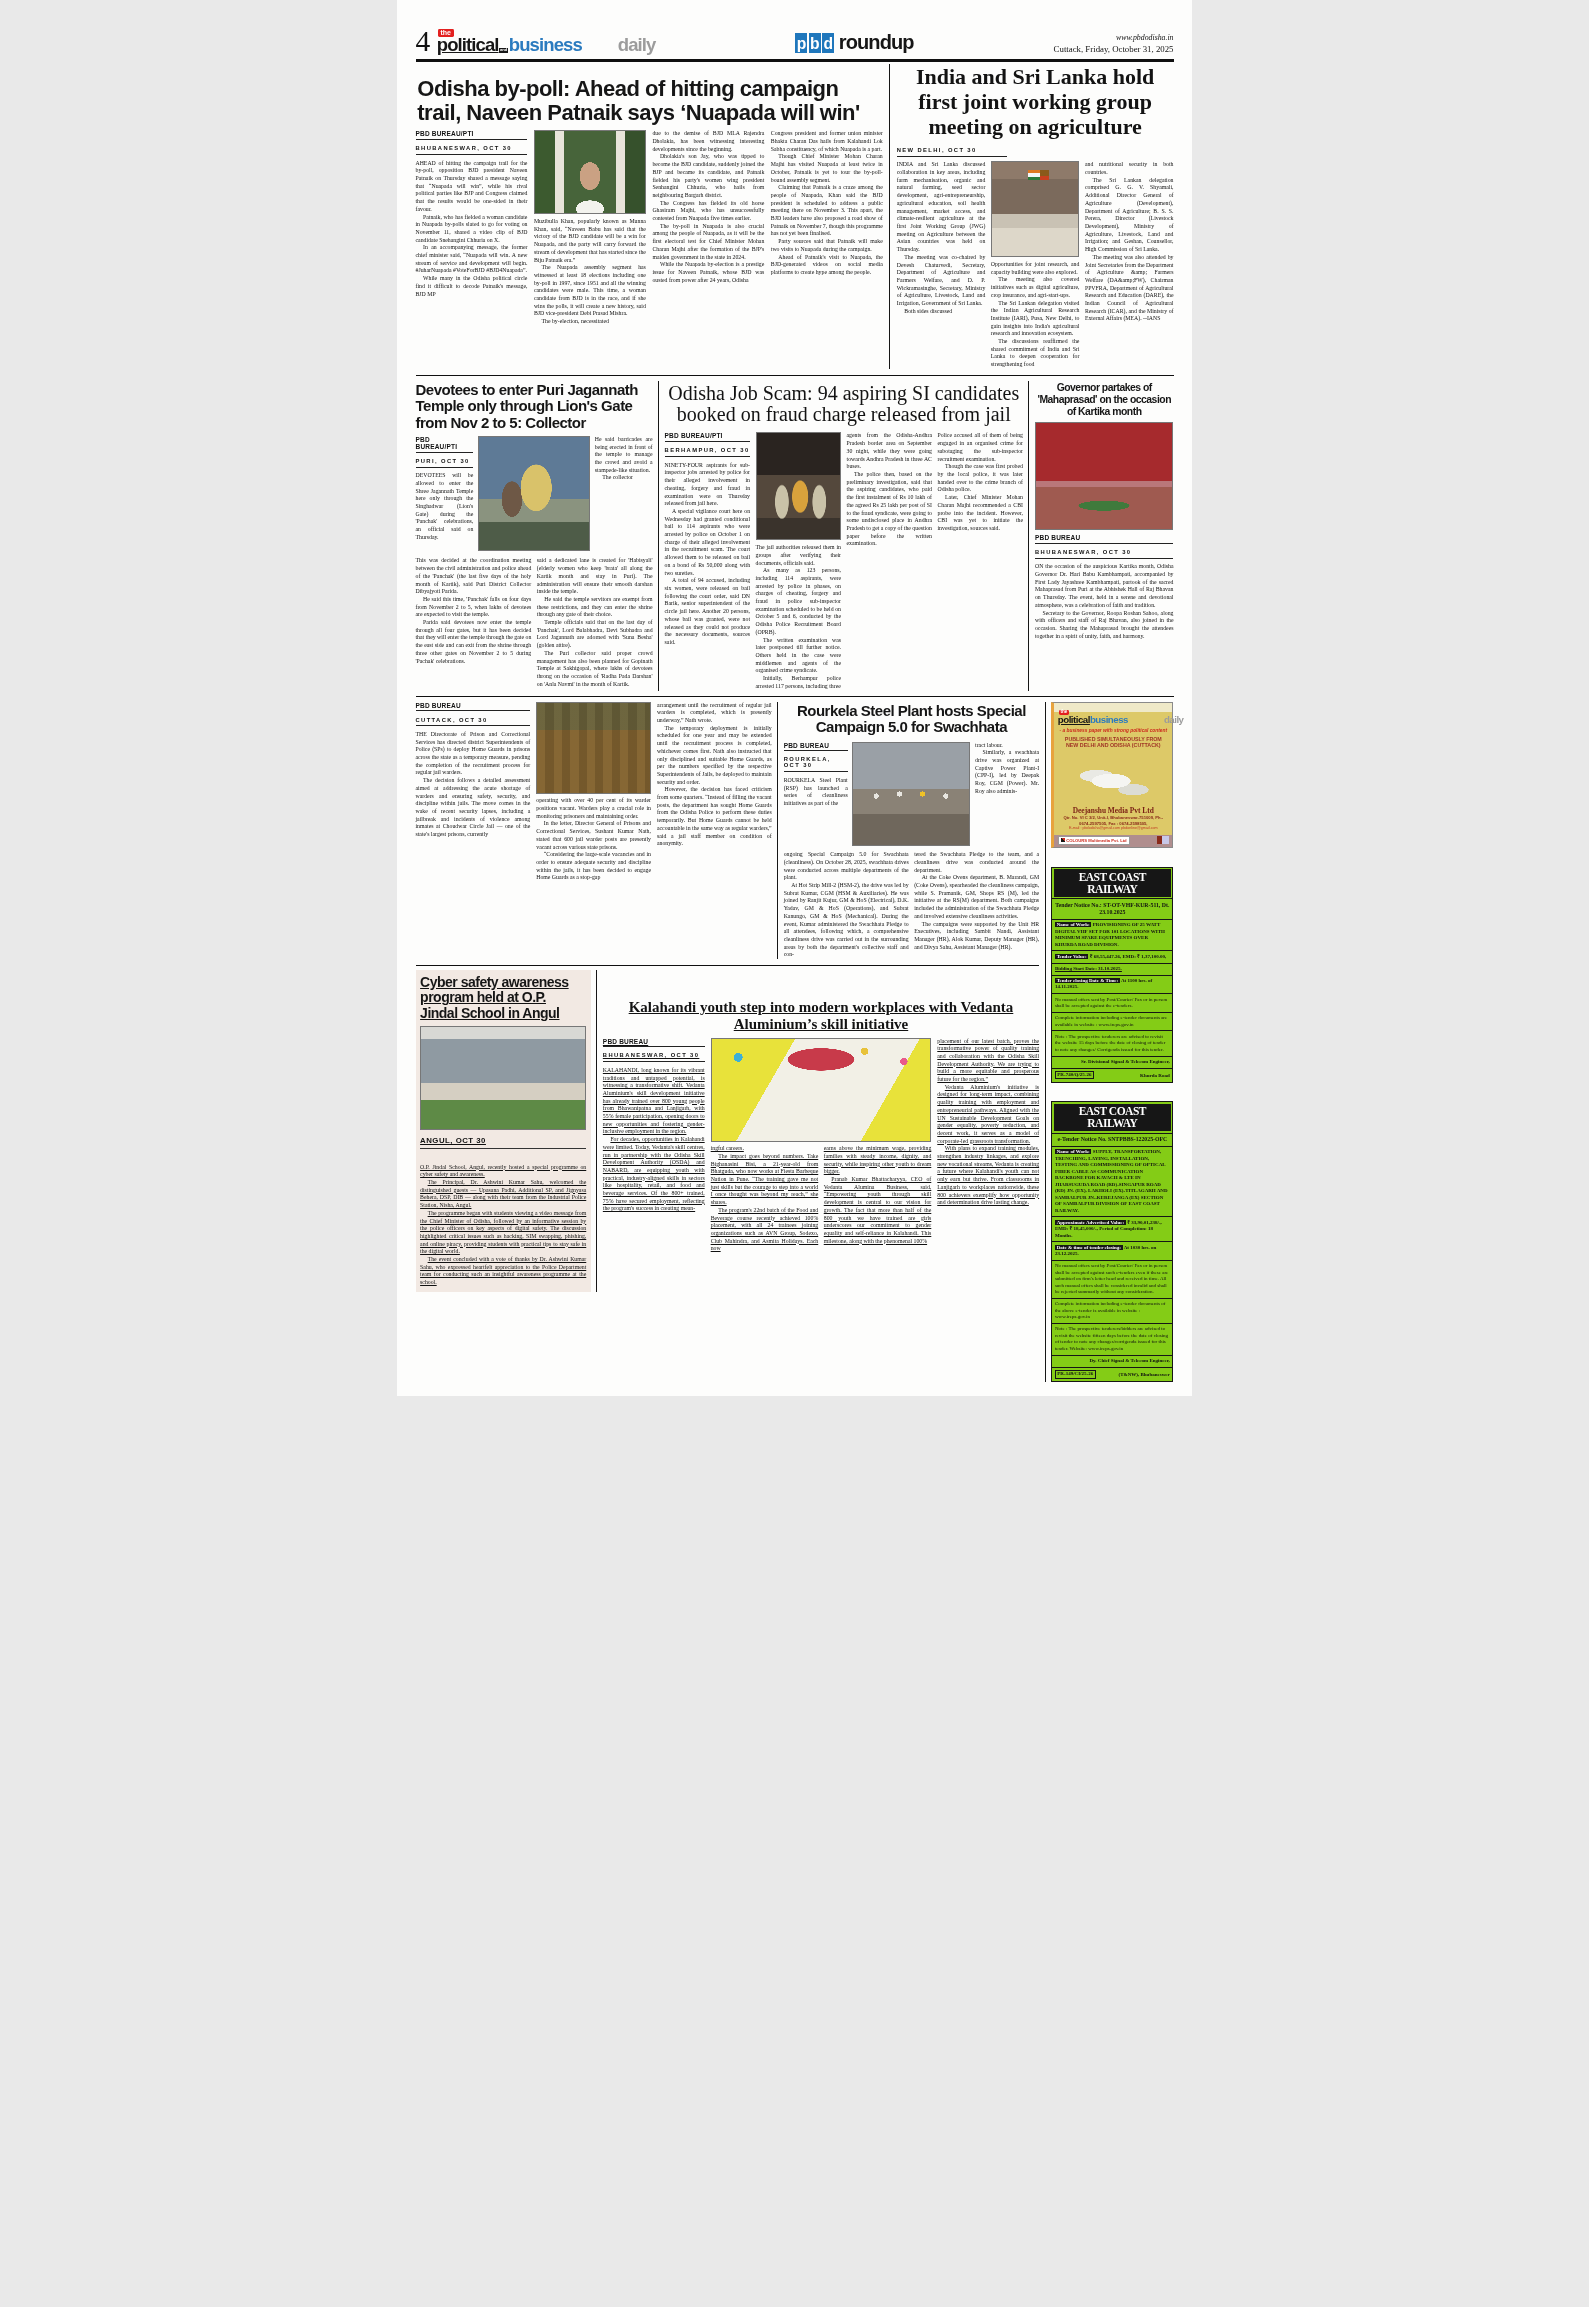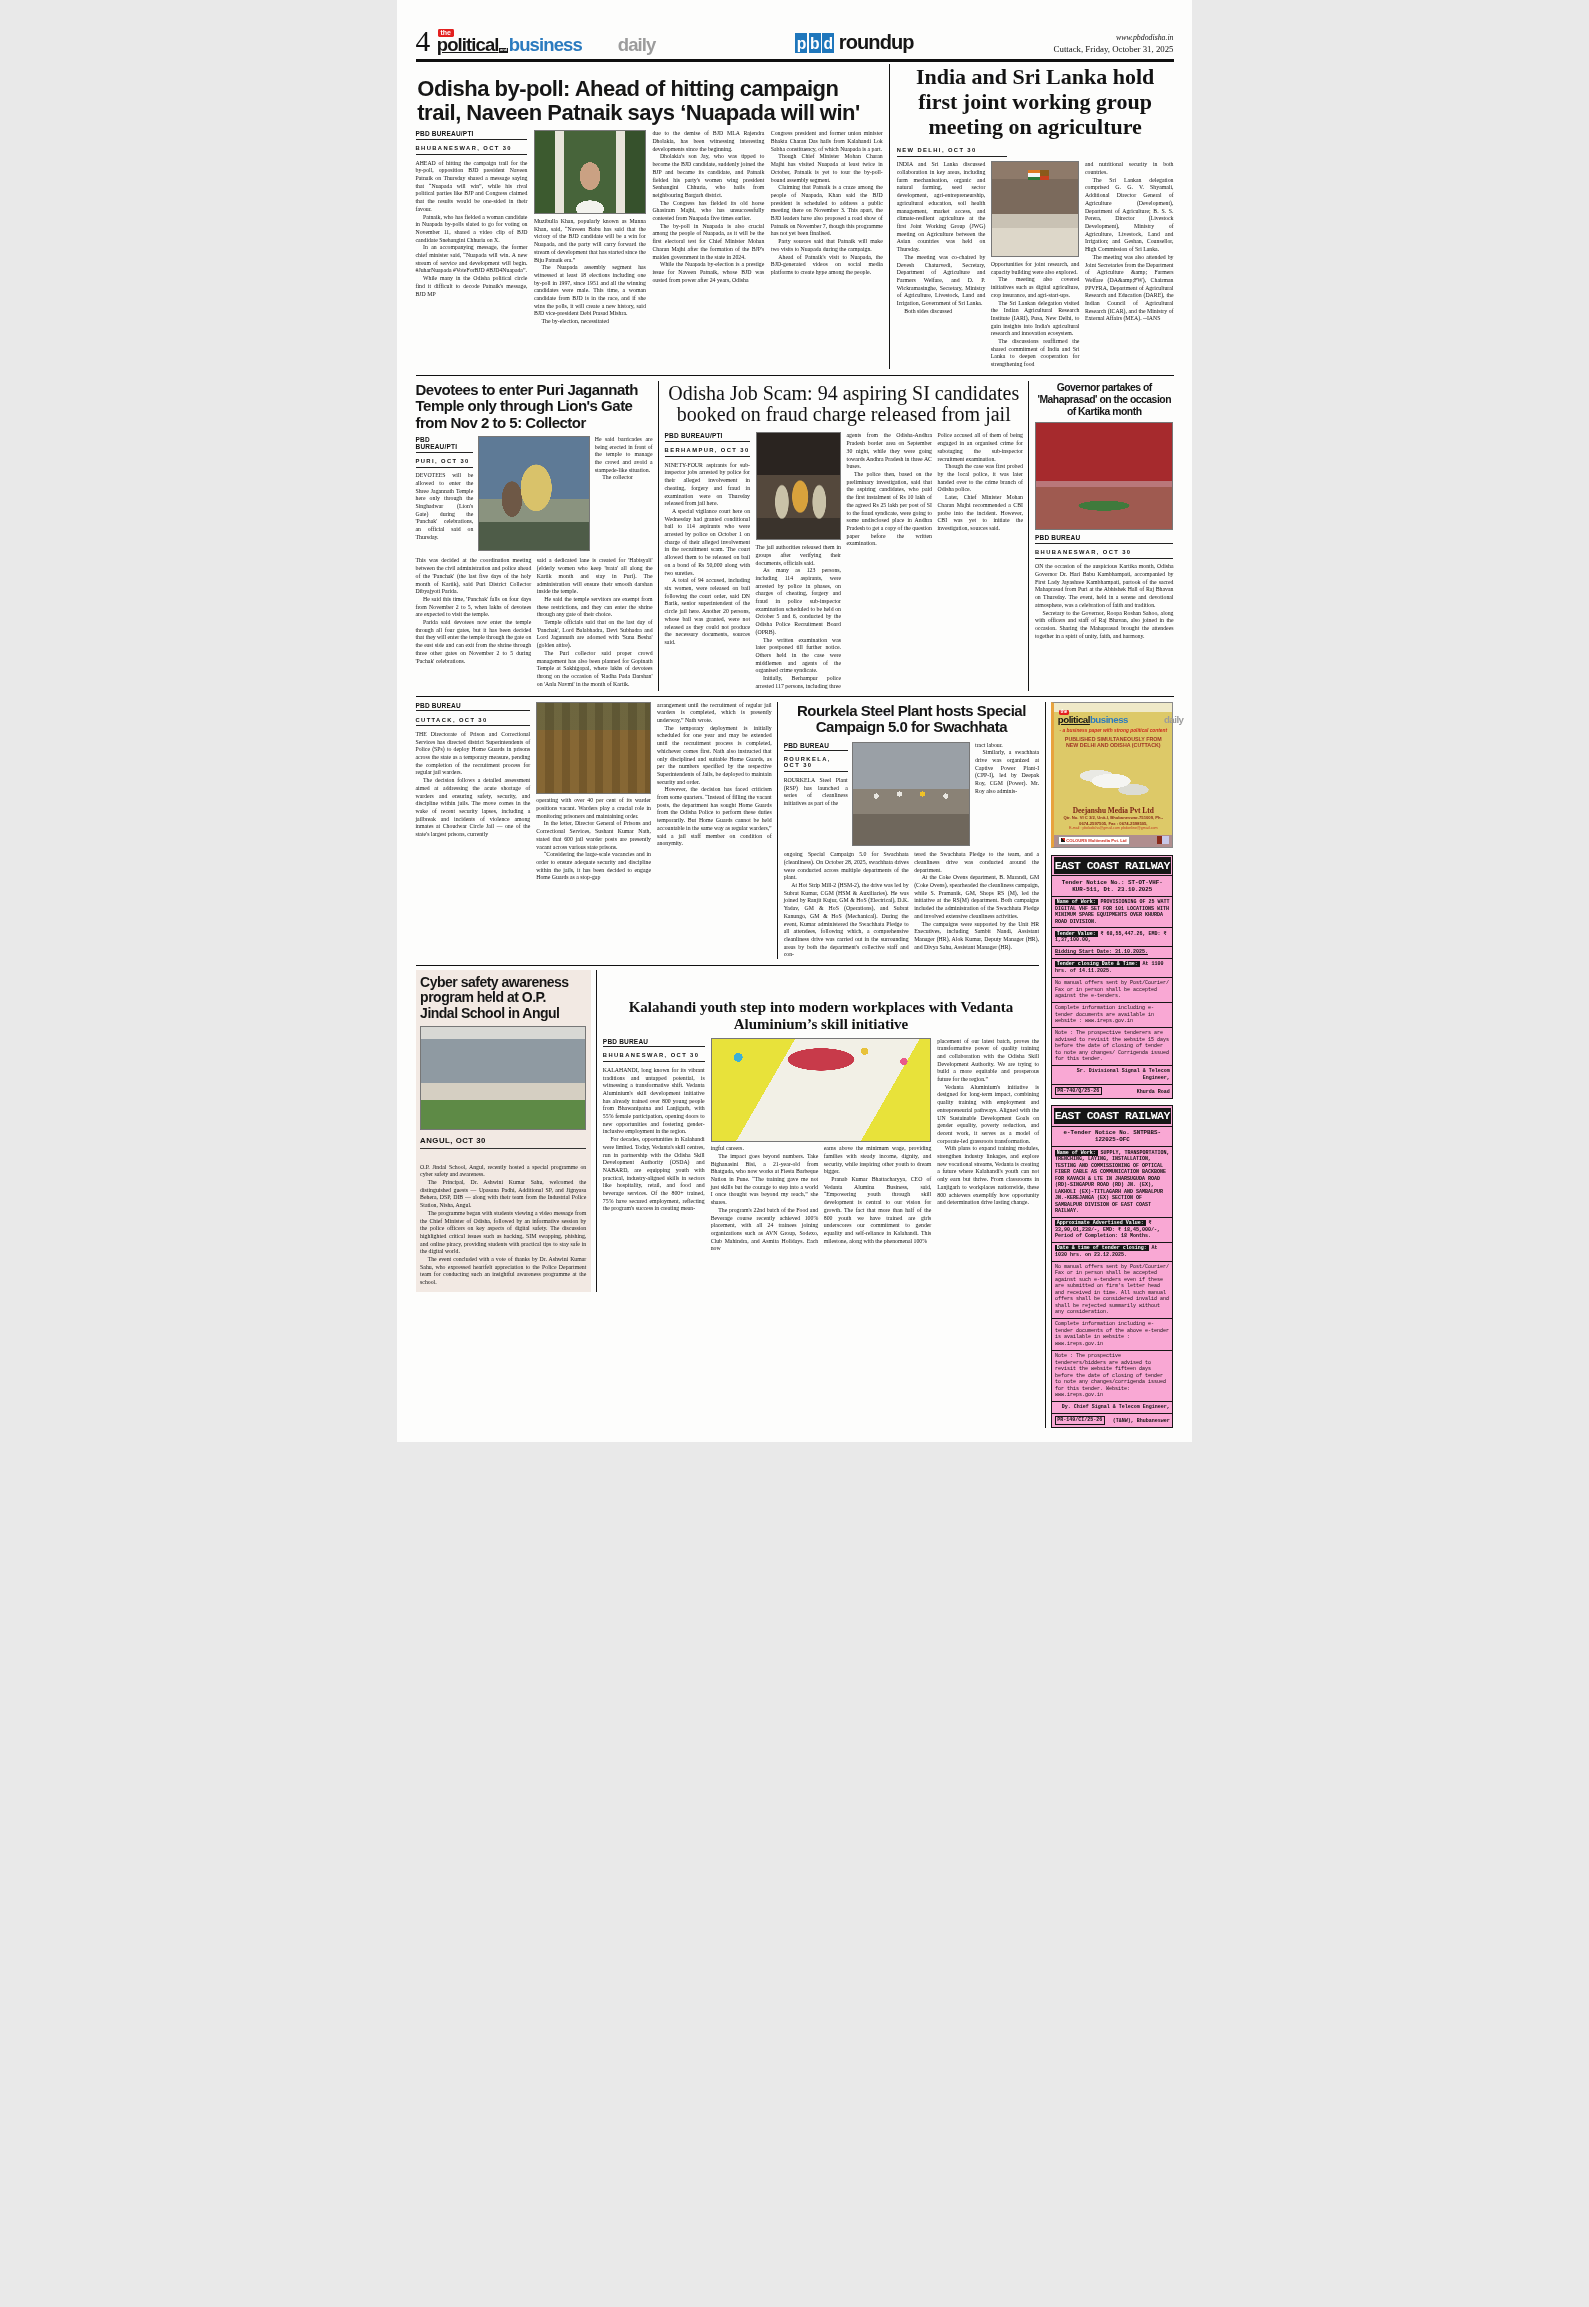--- a/index.html
+++ b/index.html
@@ -110,21 +110,21 @@
   .rk-top .rcolB { width:26%; }
   .photo-rourkela { height:104px; background:
       radial-gradient(circle 3.7px at 20% 52%, #e8e6e0 70%, transparent 71%),
       radial-gradient(circle 3.7px at 40% 50%, #e8e6e0 70%, transparent 71%),
       radial-gradient(circle 3.7px at 60% 50%, #f0c227 70%, transparent 71%),
       radial-gradient(circle 3.7px at 80% 52%, #e8e6e0 70%, transparent 71%),
       linear-gradient(180deg,#9aa0a6 0 45%, #8a8276 45% 70%, #6f675c 70%); margin-bottom:2.8px; }
   .rk-bottom { display:flex; gap:5.5px; margin-top:2.8px; }
   .rk-bottom .col { flex:1; }
 
-  .sec4 { display:flex; border-top:1.4px solid #101010; padding-top:4.6px; }
+  .sec4 { display:flex; border-top:1.4px solid #101010; padding-top:4.6px;text-decoration:underline; }
   .art-cyber { width:29%; padding-right:5.5px; }
   .cyber-box { background:#f2e9e3; padding:4.6px 4.6px 5.5px 4.6px; }
   .cyber-box h1 { font-size:14px; line-height:1.12; padding-bottom:4.6px; }
   .photo-cyber { height:104px; background:
       linear-gradient(180deg,#d8d8d4 0 12%, #8f9aa2 12% 55%, #d5cfc2 55% 72%, #5e8a46 72%); margin-bottom:3.7px; }
   .cyber-date { font-family:"Liberation Sans",sans-serif; font-weight:bold; font-size:7.8px; letter-spacing:0.5px; padding:1.8px 0 2.8px 0; border-bottom:0.5px solid #333; margin-bottom:15px; }
   .art-kalahandi { width:71%; padding-left:5.5px; border-left:0.5px solid #161616; }
   .art-kalahandi h1 { font-size:15px; line-height:1.1; text-align:center; padding:0.9px 0 5.5px 0;margin-top:28px; }
   .kal-cols { display:flex; gap:6px; }
   .kal-side { width:24%; }
@@ -151,21 +151,21 @@
       radial-gradient(ellipse 25px 9.2px at 68% 72%, #dcdcd4 60%, transparent 61%),
       transparent; margin-bottom:2.8px; }
   .promo-co { color:#7a1f14; font-family:"Liberation Serif",serif; font-weight:bold; font-size:7.4px; text-align:center; }
   .promo-addr { color:#8a2a1a; font-weight:bold; font-size:4.2px; text-align:center; line-height:1.3; }
   .promo-mail { color:#c03a22; font-size:3.7px; text-align:center; line-height:1.3; margin-bottom:4.6px; }
   .promo-strip { display:flex; justify-content:space-between; align-items:center; }
   .colours-logo { background:#fff; border:0.5px solid #999; font-size:4.2px; font-weight:bold; color:#cc2b1e; padding:0.9px 2.3px; }
   .colours-logo i { display:inline-block; width:3.7px; height:3.7px; background:linear-gradient(45deg,#161616 50%, #cc2b1e 50%); margin-right:1.4px; }
   .promo-mark { width:12px; height:8.3px; background:linear-gradient(90deg,#8a2a1a 0 40%, #c8c8e8 40%); }
 
-  .rail-ad { border:1.4px solid #161616; background:#f9a8d4; font-family:Liberation Mono, monospace; }
+  .rail-ad { border:1.4px solid #161616; background:#84cc16; font-family:Liberation Serif, serif;margin-top:12px; }
   .rail-title { background:#161616; color:#fff; font-weight:bold; font-size:11.5px; letter-spacing:-0.5px; text-align:center; padding:1.8px 0.9px; margin:1.4px; }
   .rail-row { border-top:0.9px solid #161616; padding:2.3px 2.8px; font-size:5px; line-height:1.3; }
   .rail-row.center { text-align:center; font-weight:bold; font-size:5.8px; }
   .lbl { background:#161616; color:#fff; font-weight:bold; padding:0 1.8px; }
   .b { font-weight:bold; }
   .u { text-decoration:underline; }
   .rail-sign { display:flex; justify-content:space-between; align-items:flex-end; font-weight:bold; }
   .rail-sign .pr { border:0.5px solid #161616; padding:0 1.4px; }
   .rail-signline { text-align:right; font-weight:bold; }
 </style>

